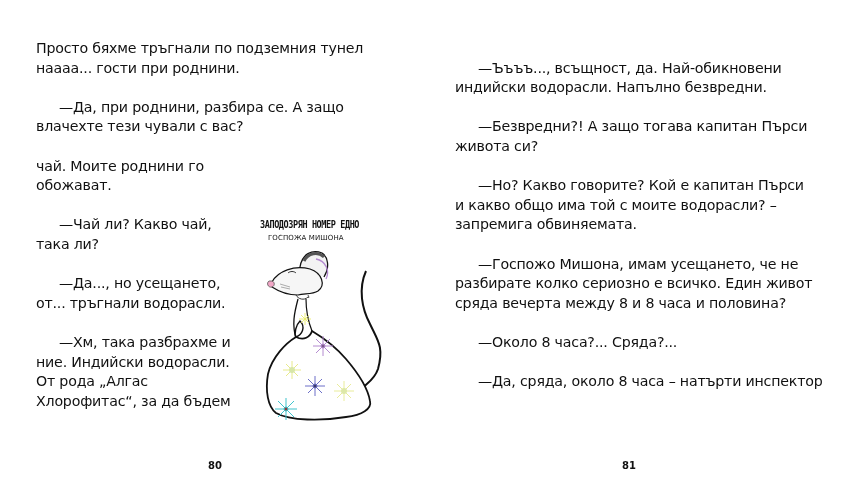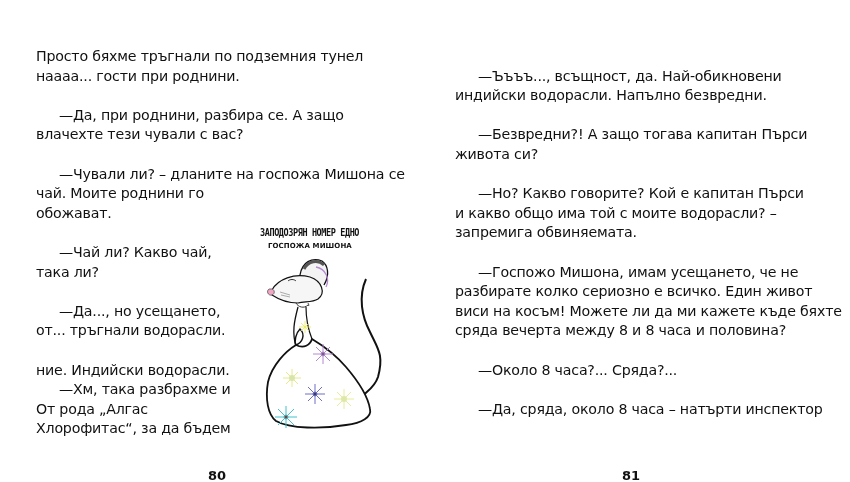--- a/index.html
+++ b/index.html
@@ -10,21 +10,21 @@
     body {
       width: 850px;
       height: 482px;
       position: relative;
       overflow: hidden;
       font-family: "DejaVu Sans", sans-serif;
       color: #111111;
     }
     .page {
       position: absolute;
-      top: 12px;
+      top: 4px;
       height: 352px;
       width: 425px;
     }
     .page-left { left: 0; }
     .page-right { left: 425px; }
 
     .text-block {
       position: absolute;
       font-size: 14.2px;
       line-height: 19.6px;
@@ -34,21 +34,21 @@
     .line {
       display: block;
       height: 19.6px;
     }
     .para-gap { height: 19.6px; }
     .indent { padding-left: 23px; }
 
     .page-number {
       position: absolute;
       top: 456px;
-      font-size: 13px;
+      font-size: 10px;
       font-weight: bold;
       font-family: "DejaVu Sans", sans-serif;
     }
 
     
     .illustration {
       position: absolute;
       left: 250px;
       top: 205px;
       width: 160px;
@@ -65,21 +65,21 @@
       transform: scaleY(1.25);
       transform-origin: left top;
       color: #111;
       white-space: nowrap;
     }
     .caption-sub {
       position: absolute;
       left: 18px;
       top: 25px;
       font-size: 7px;
-      font-weight: bold;
+      font-weight: normal;
       font-family: "DejaVu Sans", sans-serif;
       letter-spacing: 0.1px;
       color: #111;
       white-space: nowrap;
     }
     .mouse-svg {
       position: absolute;
       left: 0;
       top: 0;
     }
@@ -88,32 +88,31 @@
 <body>
 
 <div class="page page-left">
   <div class="text-block" style="left:36px; top:35px;" id="left-text">
       <span class="line">Просто бяхме тръгнали по подземния тунел</span>
       <span class="line">наааа... гости при роднини.</span>
       <span class="line para-gap"></span>
       <span class="line indent">—Да, при роднини, разбира се. А защо</span>
       <span class="line">влачехте тези чували с вас?</span>
       <span class="line para-gap"></span>
-      <span class="line indent">—Чували ли? – дланите на госпожа Мишона се</span>
       <span class="line">чай. Моите роднини го</span>
       <span class="line">обожават.</span>
       <span class="line para-gap"></span>
       <span class="line indent">—Чай ли? Какво чай,</span>
       <span class="line">така ли?</span>
       <span class="line para-gap"></span>
       <span class="line indent">—Да..., но усещането,</span>
       <span class="line">от...  тръгнали водорасли.</span>
       <span class="line para-gap"></span>
+      <span class="line indent">—Хм, така разбрахме и</span>
       <span class="line">ние. Индийски водорасли.</span>
-      <span class="line indent">—Хм, така разбрахме и</span>
       <span class="line">От рода „Алгас</span>
       <span class="line">Хлорофитас“, за да бъдем</span>
     </div>
 
   <div class="illustration">
     <svg class="mouse-svg" width="160" height="240" viewBox="0 0 160 240">
 
       <path d="M116 62 C108 80, 112 100, 120 115 C128 132, 134 138, 128 160 C124 172, 114 176, 112 180" fill="none" stroke="#111" stroke-width="2"></path>
 
       <path d="M50 58 C52 45, 62 40, 72 44 C78 48, 80 58, 74 68" fill="#f3f3f3" stroke="#111" stroke-width="1.3"></path>
@@ -194,21 +193,20 @@
       <span class="line para-gap"></span>
       <span class="line indent">—Безвредни?! А защо тогава капитан Пърси</span>
       <span class="line">живота си?</span>
       <span class="line para-gap"></span>
       <span class="line indent">—Но? Какво говорите? Кой е капитан Пърси</span>
       <span class="line">и какво общо има той с моите водорасли? –</span>
       <span class="line">запремига обвиняемата.</span>
       <span class="line para-gap"></span>
       <span class="line indent">—Госпожо Мишона, имам усещането, че не</span>
       <span class="line">разбирате колко сериозно е всичко. Един живот</span>
-      <span class="line">виси на косъм! Можете ли да ми кажете къде бяхте</span>
       <span class="line">сряда вечерта между 8 и 8 часа и половина?</span>
       <span class="line para-gap"></span>
       <span class="line indent">—Около 8 часа?... Сряда?...</span>
       <span class="line para-gap"></span>
       <span class="line indent">—Да, сряда, около 8 часа – натърти инспектор</span>
     </div>
   <div class="page-number" style="left:197px;">81</div>
 </div>
 
 </body></html>

